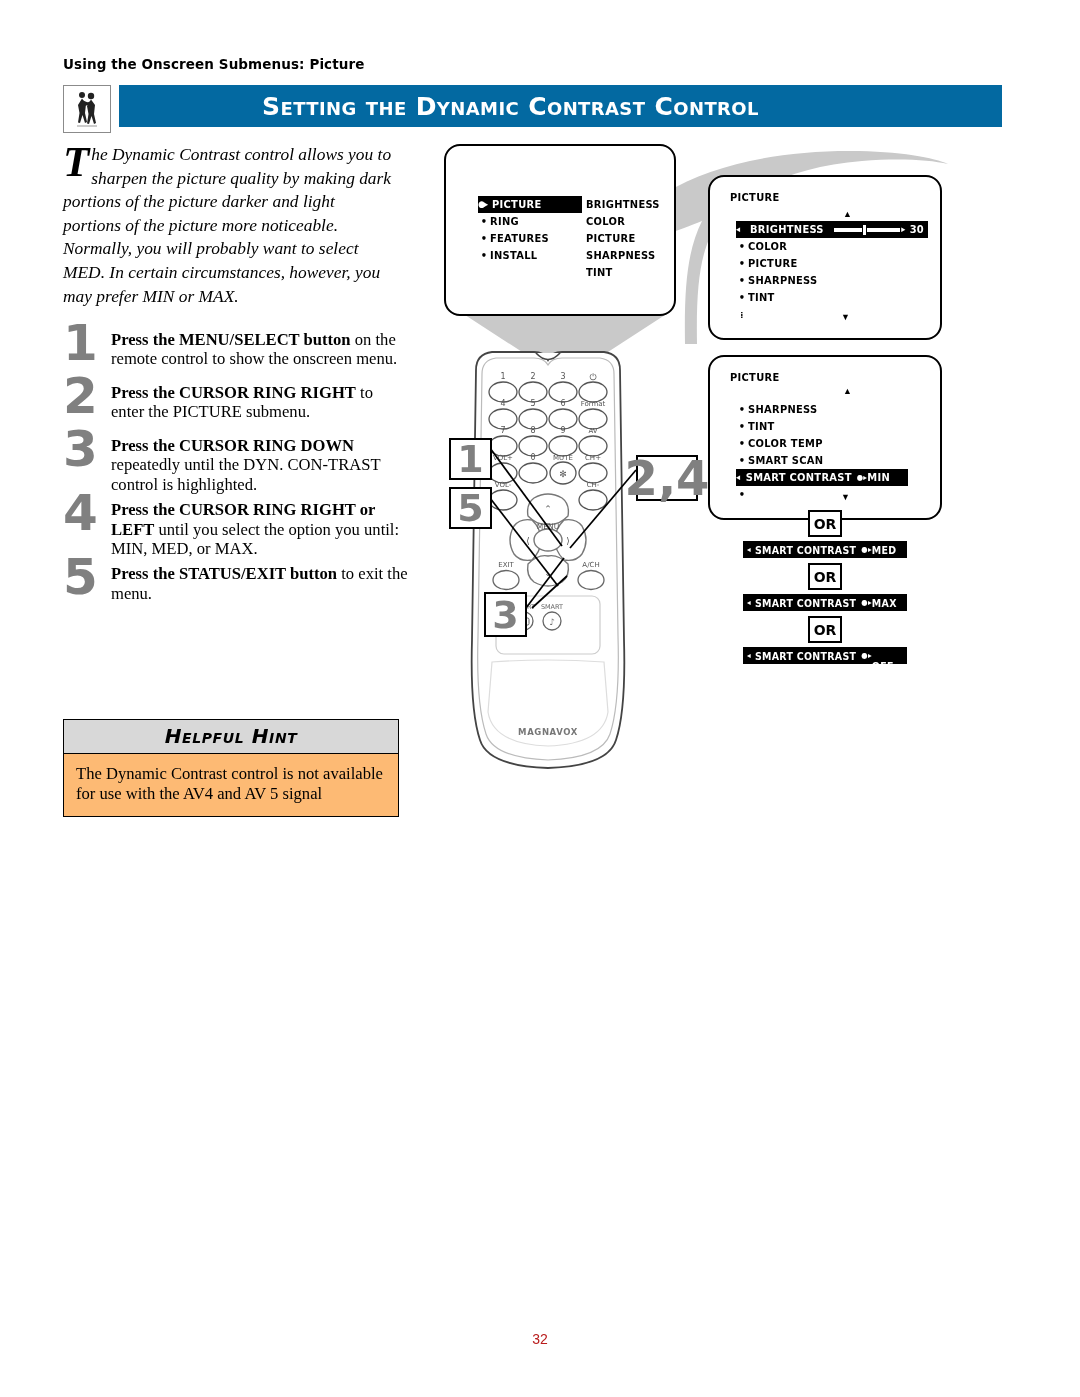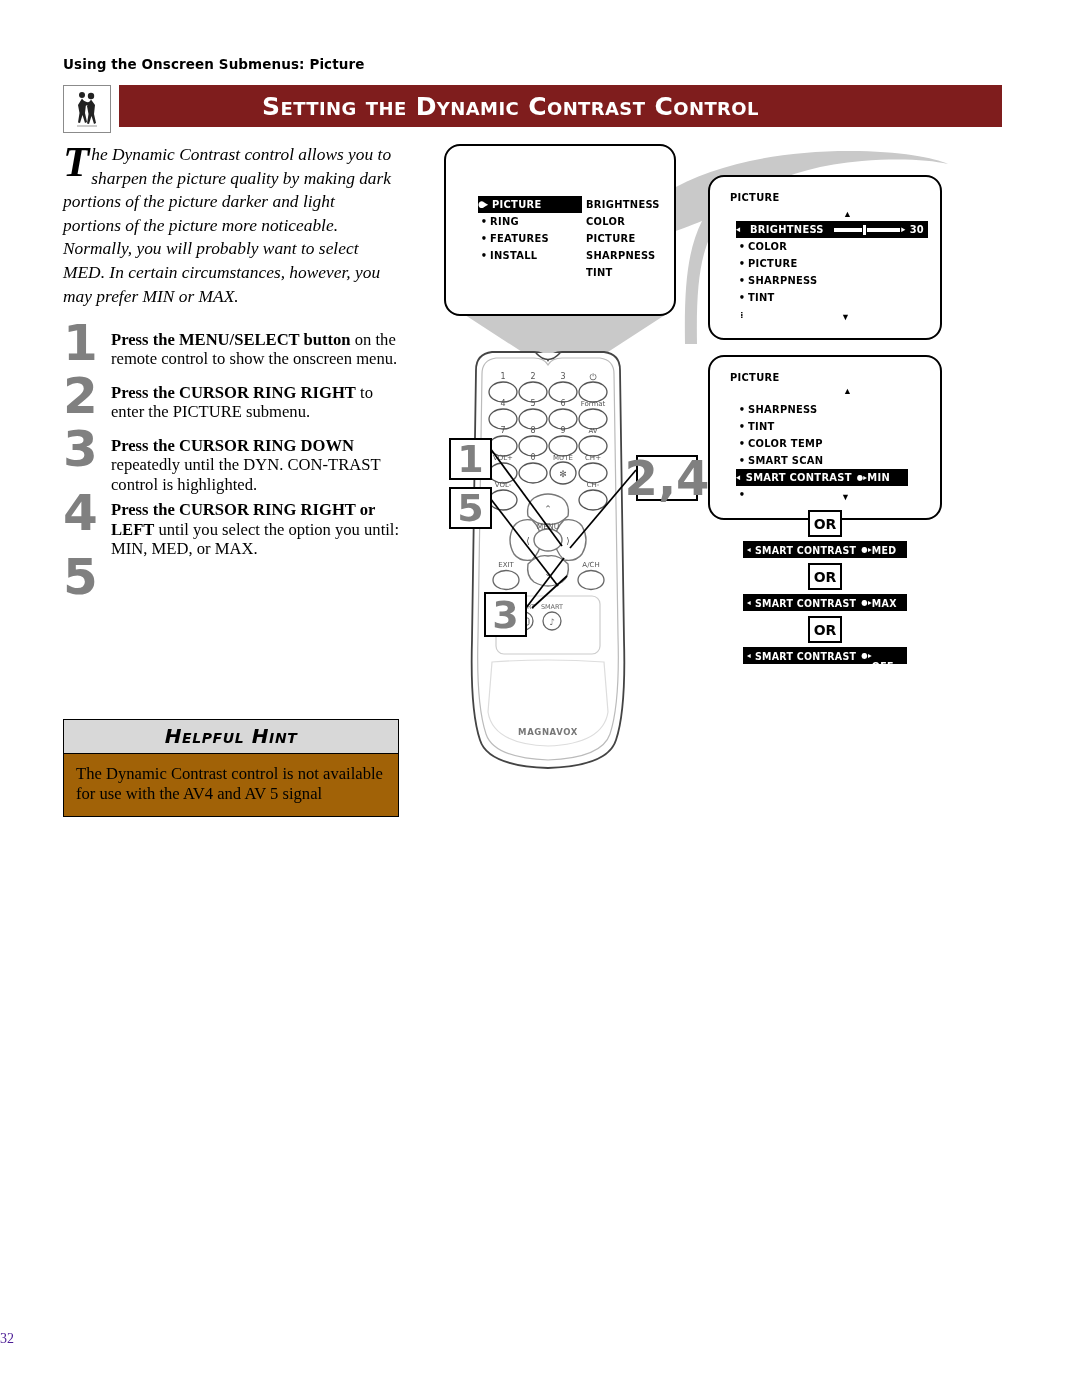--- a/index.html
+++ b/index.html
@@ -47,21 +47,21 @@
     overflow: hidden;
   }
   #chapter-icon svg { display: block; }
 
   #title-bar {
     position: absolute;
     left: 56px;
     top: 0;
     right: 16px;
     height: 42px;
-    background: #7f1d1d;
+    background: #0369a1;
     display: flex;
     align-items: center;
     justify-content: center;
   }
   #title-text {
     color: #ffffff;
     font-family: "DejaVu Sans", sans-serif;
     font-weight: bold;
     font-size: 25px;
     font-variant: small-caps;
@@ -125,21 +125,21 @@
   .step-body b { font-weight: bold; }
 
   
   #hint-box {
     position: absolute;
     left: 63px;
     top: 719px;
     width: 336px;
     border: 1.5px solid #000;
     box-sizing: border-box;
-    background: #a16207;
+    background: #fdba74;
   }
   #hint-head {
     background: #d8d8d8;
     border-bottom: 1.5px solid #000;
     text-align: center;
     font-family: "DejaVu Sans", sans-serif;
     font-weight: bold;
     font-style: italic;
     font-variant: small-caps;
     font-size: 20px;
@@ -312,23 +312,24 @@
   #callout-24 { left: 636px; top: 455px; width: 62px; height: 46px; font-size: 48px; }
 
   #leaders { position: absolute; left: 440px; top: 430px; z-index: 8; }
 
   
   #page-number {
     position: absolute;
     left: 0;
     right: 0;
     top: 1331px;
-    font-family: Liberation Serif, serif;
+    text-align: center;
+    font-family: Liberation Sans, sans-serif;
     font-size: 14px;
-    color: #4c1d95;
+    color: #b91c1c;
   }
 </style>
 </head>
 <body>
 
 <div id="running-head">Using the Onscreen Submenus: Picture</div>
 
 <div id="title-bar-wrap">
   <div id="chapter-icon">
     <svg width="46" height="46" viewBox="0 0 46 46">
@@ -380,20 +381,23 @@
 
   <div class="step">
     <div class="step-num">4</div>
     <div class="step-body">
       <b>Press the CURSOR RING RIGHT or LEFT</b><span> until you select the option you until: MIN, MED, or MAX.</span>
     </div>
   </div>
 
   <div class="step">
     <div class="step-num">5</div>
+    <div class="step-body">
+      <b>Press the STATUS/EXIT button</b><span> to exit the menu.</span>
+    </div>
   </div>
 
 </div>
 
 <div id="hint-box">
   <div id="hint-head">Helpful Hint</div>
   <div id="hint-body">The Dynamic Contrast control is not available for use with the AV4 and AV 5 signal</div>
 </div>
 
 <svg id="swoosh" width="350" height="200" viewBox="0 0 350 200">

